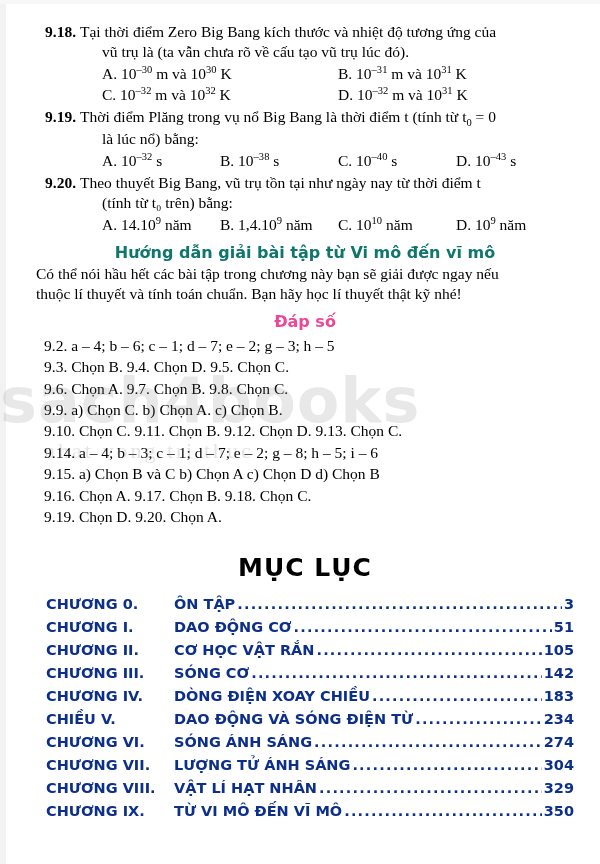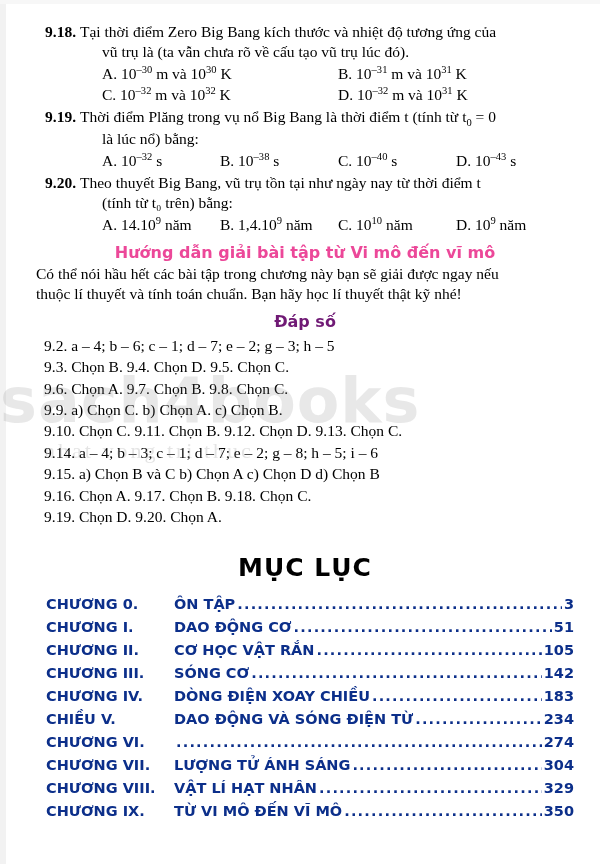--- a/index.html
+++ b/index.html
@@ -102,38 +102,38 @@
   }
   sub {
     font-size: 0.68em;
     vertical-align: sub;
   }
   .heading-blue {
     text-align: center;
     font-family: "DejaVu Sans", sans-serif;
     font-weight: bold;
     font-size: 16px;
-    color: #ec4899;
+    color: #0f766e;
     margin: 8px 0 2px 0;
     position: relative;
     z-index: 2;
   }
   .para {
     font-size: 15.5px;
     line-height: 1.3;
     margin: 0 0 0 0;
     position: relative;
     z-index: 2;
   }
   .dapso {
     text-align: center;
     font-family: "DejaVu Sans", sans-serif;
     font-weight: bold;
     font-size: 16px;
-    color: #701a75;
+    color: #ec4899;
     margin: 8px 0 4px 0;
     position: relative;
     z-index: 2;
   }
   .ansline {
     font-size: 15.5px;
     line-height: 1.38;
     margin-left: 8px;
     position: relative;
     z-index: 2;
@@ -290,20 +290,21 @@
       <span class="toc-page">183</span>
     </div>
     <div class="toc-row">
       <span class="toc-chap">CHIỀU V.</span>
       <span class="toc-name">DAO ĐỘNG VÀ SÓNG ĐIỆN TỪ</span>
       <span class="toc-dots">..........................................................................................</span>
       <span class="toc-page">234</span>
     </div>
     <div class="toc-row">
       <span class="toc-chap">CHƯƠNG VI.</span>
+      <span class="toc-name">SÓNG ÁNH SÁNG</span>
       <span class="toc-dots">..........................................................................................</span>
       <span class="toc-page">274</span>
     </div>
     <div class="toc-row">
       <span class="toc-chap">CHƯƠNG VII.</span>
       <span class="toc-name">LƯỢNG TỬ ÁNH SÁNG</span>
       <span class="toc-dots">..........................................................................................</span>
       <span class="toc-page">304</span>
     </div>
     <div class="toc-row">

